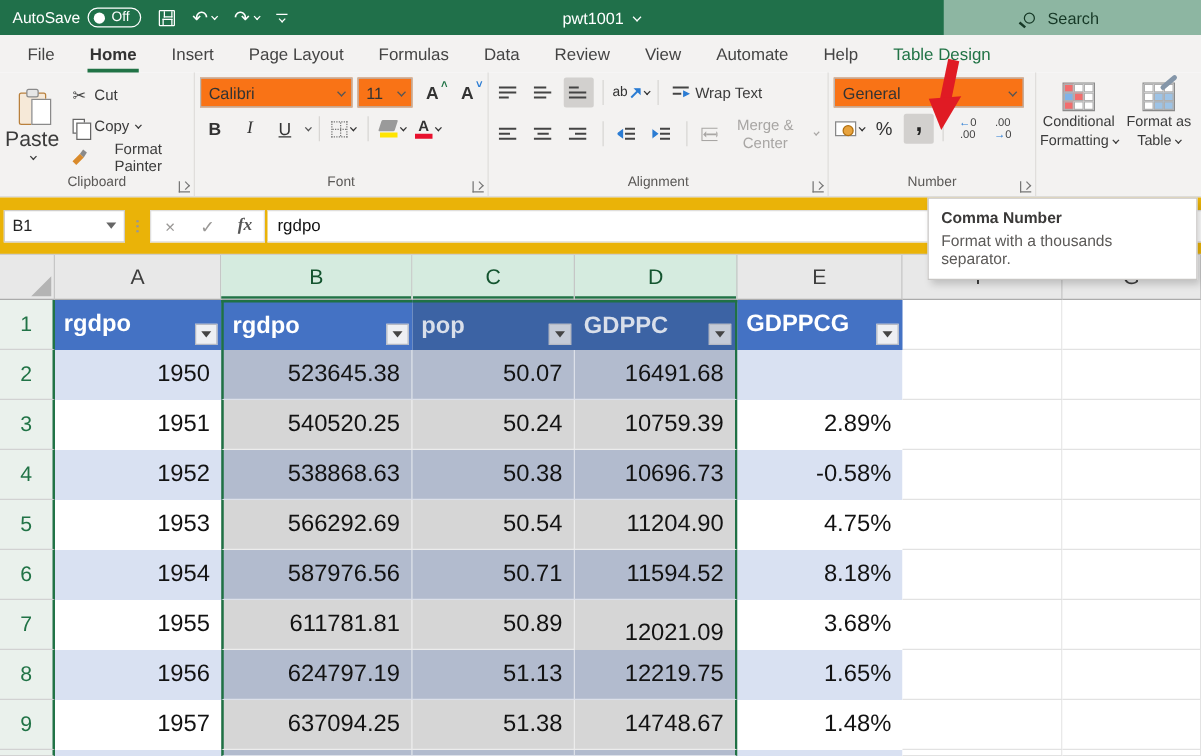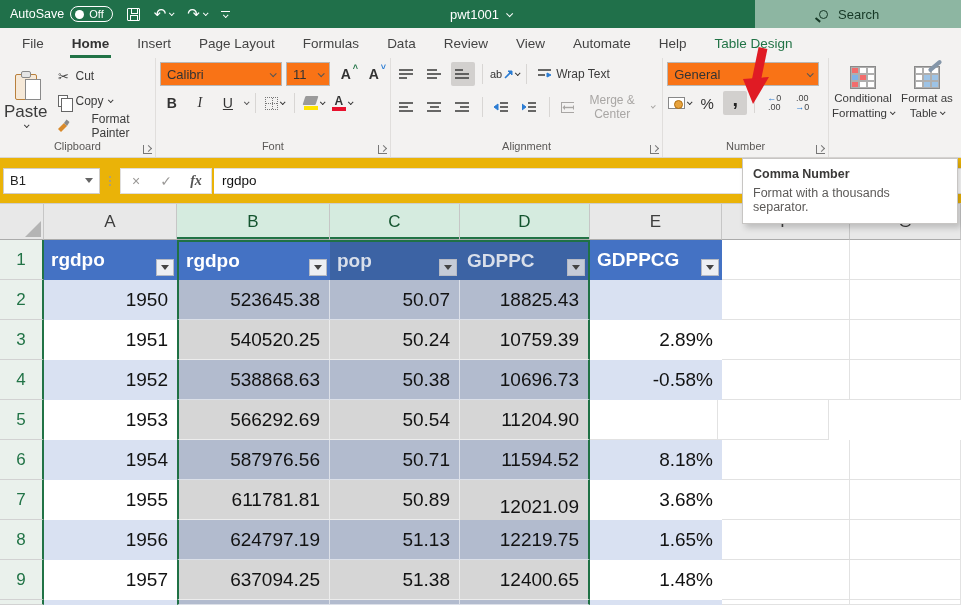--- a/index.html
+++ b/index.html
@@ -541,21 +541,21 @@
           <div class="cell plain band" style="width: 133px; height: 40px;">
             <span>1950</span>
           </div>
           <div class="cell sel bandsel bL" style="width: 153px; height: 40px;">
             <span>523645.38</span>
           </div>
           <div class="cell sel bandsel" style="width: 130px; height: 40px;">
             <span>50.07</span>
           </div>
           <div class="cell sel bandsel bR" style="width: 130px; height: 40px;">
-            <span>18825.43</span>
+            <span>16491.68</span>
           </div>
           <div class="cell plain band" style="width: 132px; height: 40px;">
             <span></span>
           </div>
           <div class="cell empty" style="width: 128px; height: 40px;"></div>
           <div class="cell empty" style="width: 111px; height: 40px;"></div>
         </div>
         <div class="grid-row" style="height: 40px; overflow: hidden;">
           <div class="rowhdr" style="width: 44px;">3</div>
           <div class="cell plain" style="width: 133px; height: 40px;">
@@ -603,20 +603,23 @@
           </div>
           <div class="cell sel bL" style="width: 153px; height: 40px;">
             <span>566292.69</span>
           </div>
           <div class="cell sel" style="width: 130px; height: 40px;">
             <span>50.54</span>
           </div>
           <div class="cell sel bR" style="width: 130px; height: 40px;">
             <span>11204.90</span>
           </div>
+          <div class="cell plain" style="width: 132px; height: 40px;">
+            <span>4.75%</span>
+          </div>
           <div class="cell empty" style="width: 128px; height: 40px;"></div>
           <div class="cell empty" style="width: 111px; height: 40px;"></div>
         </div>
         <div class="grid-row" style="height: 40px; overflow: hidden;">
           <div class="rowhdr" style="width: 44px;">6</div>
           <div class="cell plain band" style="width: 133px; height: 40px;">
             <span>1954</span>
           </div>
           <div class="cell sel bandsel bL" style="width: 153px; height: 40px;">
             <span>587976.56</span>
@@ -678,21 +681,21 @@
           <div class="cell plain" style="width: 133px; height: 40px;">
             <span>1957</span>
           </div>
           <div class="cell sel bL" style="width: 153px; height: 40px;">
             <span>637094.25</span>
           </div>
           <div class="cell sel" style="width: 130px; height: 40px;">
             <span>51.38</span>
           </div>
           <div class="cell sel bR" style="width: 130px; height: 40px;">
-            <span>12400.65</span>
+            <span>14748.67</span>
           </div>
           <div class="cell plain" style="width: 132px; height: 40px;">
             <span>1.48%</span>
           </div>
           <div class="cell empty" style="width: 128px; height: 40px;"></div>
           <div class="cell empty" style="width: 111px; height: 40px;"></div>
         </div>
         <div class="grid-row" style="height: 5px; overflow: hidden;">
           <div class="rowhdr" style="width: 44px;"></div>
           <div class="cell plain band" style="width: 133px; height: 5px;"></div>

